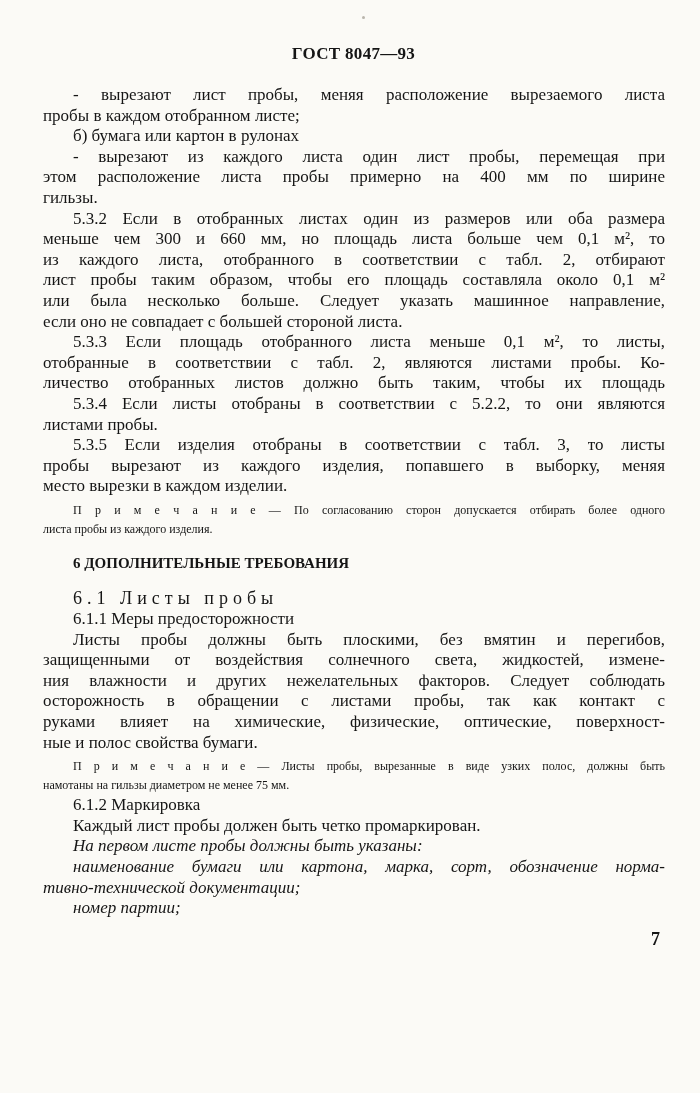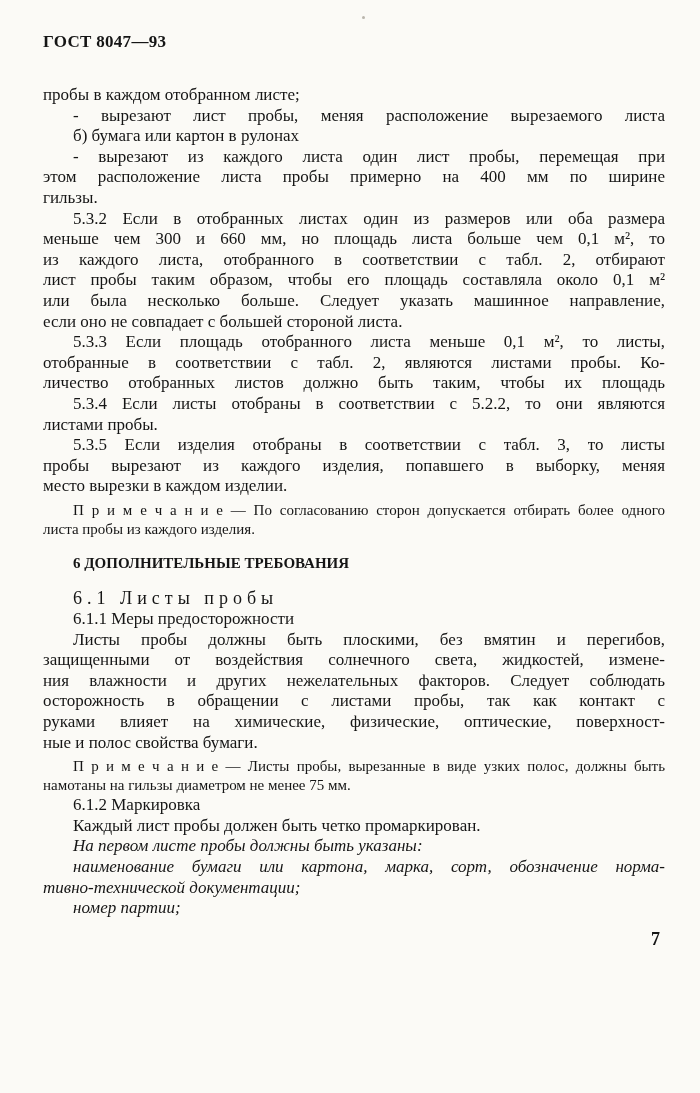--- a/index.html
+++ b/index.html
@@ -5,33 +5,33 @@
   html,body { margin:0; padding:0; }
   body {
     width:700px; height:1093px;
     background:#fbfaf6;
     font-family:"Liberation Serif", serif;
     color:#151515;
     overflow:hidden;
   }
   .page { position:relative; width:700px; height:1093px; }
   .doc-header {
-    position:absolute; top:32px; left:43px; right:36px;
-    text-align:left; font-weight:bold; font-size:17px;
+    position:absolute; top:44px; left:43px; right:36px;
+    text-align:center; font-weight:bold; font-size:17px;
     letter-spacing:0.3px;
     font-family:Liberation Serif, serif;
   }
   .text-body {
     position:absolute; top:85px; left:43px; width:622px;
     font-size:17px;
   }
   .line { line-height:20.6px; min-height:20.6px; }
   .indent { text-indent:30px; }
   .just { text-align:justify; text-align-last:justify; text-justify:inter-word; }
-  .note { font-size:15px; line-height:19px; min-height:19px; }
+  .note { font-size:12px; line-height:19px; min-height:19px; }
   .gap-note { margin-top:4px; }
   .heading { font-weight:bold; font-size:15px; }
   .gap-lg { margin-top:14px; }
   .subheading { font-size:18px; letter-spacing:5px; }
   .gap-md { margin-top:15px; }
   .italic { font-style:italic; }
   .page-number {
     position:absolute; top:929px; right:40px;
     font-size:18px; font-weight:bold;
   }
@@ -43,22 +43,22 @@
 </style>
 </head>
 <body>
 
 <div class="page">
   <div class="speck"></div>
 
   <div class="doc-header">ГОСТ 8047—93</div>
 
   <div class="text-body" id="text-body">
+      <div class="line indent just">- вырезают лист пробы, меняя расположение вырезаемого листа</div>
       <div class="line">пробы в каждом отобранном листе;</div>
-      <div class="line indent just">- вырезают лист пробы, меняя расположение вырезаемого листа</div>
       <div class="line indent">б)  бумага или картон в рулонах</div>
       <div class="line indent just">- вырезают из каждого листа один лист пробы, перемещая при</div>
       <div class="line just">этом расположение листа пробы примерно на 400 мм по ширине</div>
       <div class="line">гильзы.</div>
       <div class="line indent just">5.3.2  Если в отобранных листах один из размеров или оба размера</div>
       <div class="line just">меньше чем 300 и 660 мм, но площадь листа больше чем 0,1 м², то</div>
       <div class="line just">из каждого листа, отобранного в соответствии с табл. 2, отбирают</div>
       <div class="line just">лист пробы таким образом, чтобы его площадь составляла около 0,1 м²</div>
       <div class="line just">или была несколько больше. Следует указать машинное направление,</div>
       <div class="line">если оно не совпадает с большей стороной листа.</div>

